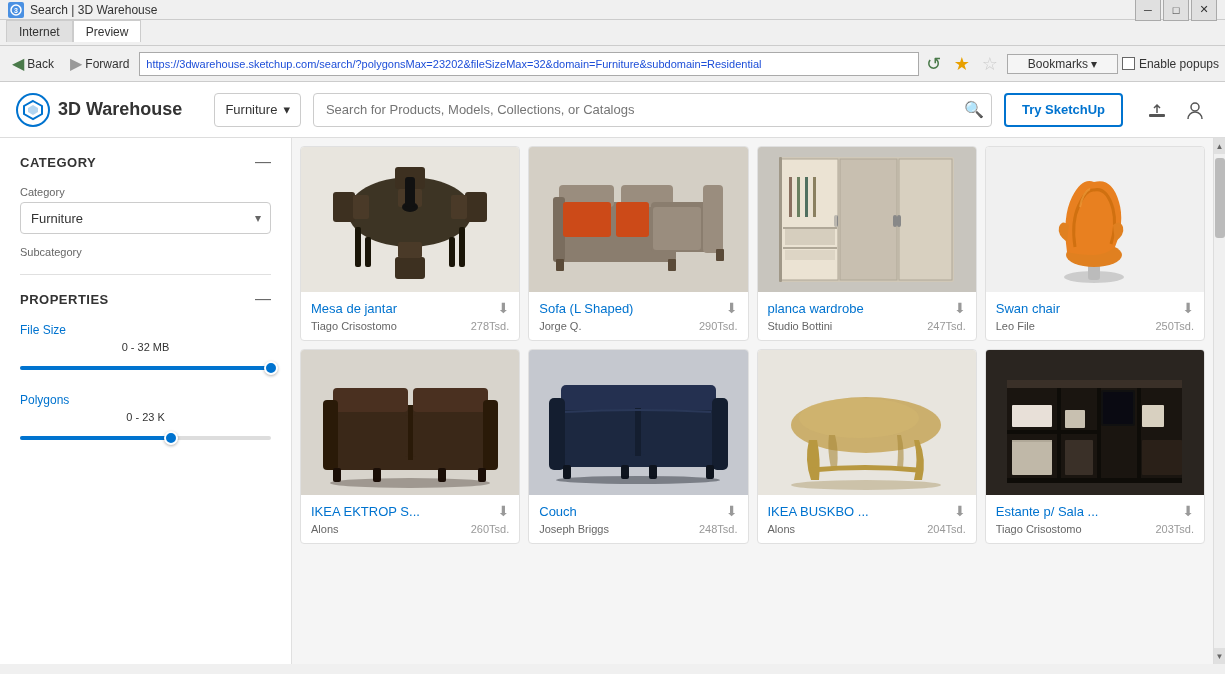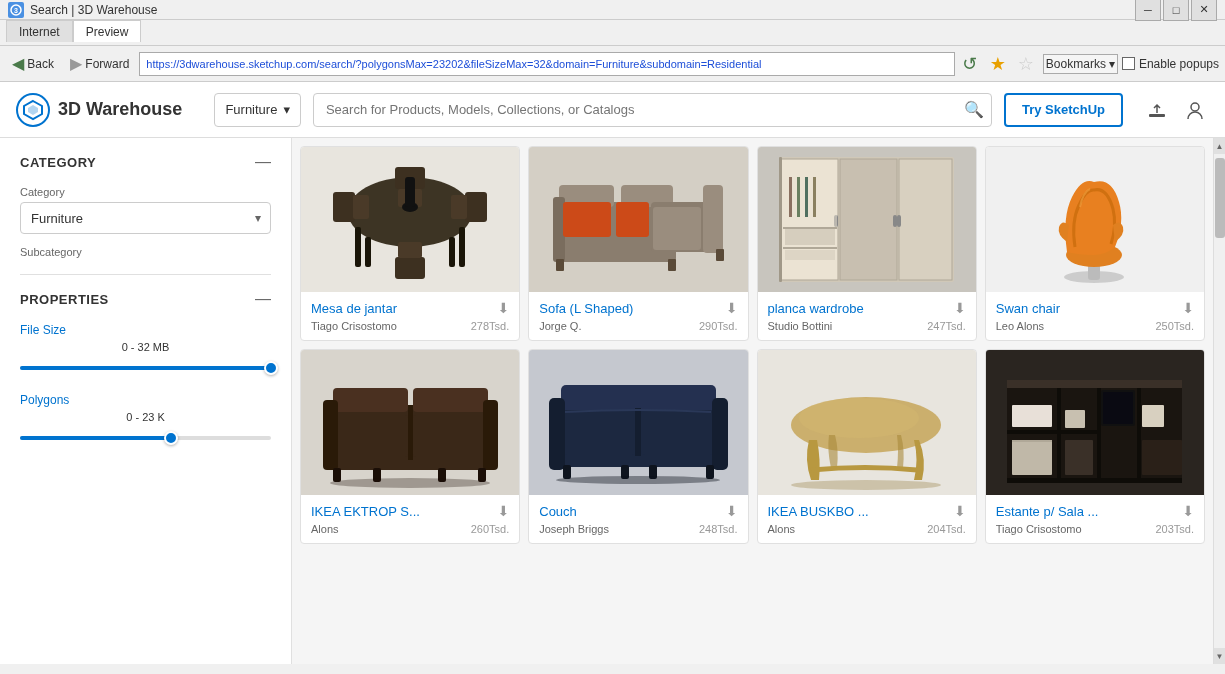--- a/index.html
+++ b/index.html
@@ -80,21 +80,21 @@
       padding: 0 6px;
       font-size: 11px;
       color: #1d4ed8;
     }
     .nav-icons { display: flex; align-items: center; gap: 6px; }
     .nav-icon { width: 22px; height: 22px; display: flex; align-items: center; justify-content: center; cursor: pointer; }
     .bookmarks-btn {
       display: flex;
       align-items: center;
       gap: 3px;
-      padding: 2px 2px;
+      padding: 2px 20px;
       font-size: 12px;
       border: 1px solid #aaa;
       background: #f5f5f5;
       cursor: pointer;
       color: #333;
     }
     .enable-popups { display: flex; align-items: center; gap: 4px; font-size: 12px; color: #333; }
     .checkbox-fake { width: 13px; height: 13px; border: 1px solid #666; background: white; }
 
     
@@ -670,21 +670,21 @@
 
               <path d="M83 60 Q86 45 93 42" fill="none" stroke="#f0a040" stroke-width="2" opacity="0.6"></path>
             </svg>
           </div>
           <div class="item-info">
             <div class="item-name-row">
               <span class="item-name">Swan chair</span>
               <span class="download-icon">⬇</span>
             </div>
             <div class="item-meta">
-              <span class="item-author">Leo Alons</span>
+              <span class="item-author">Leo File</span>
               <span class="item-count">250Tsd.</span>
             </div>
           </div>
         </div>
 
         <div class="item-card">
           <div class="item-thumbnail ikea-sofa">
             <svg width="195" height="145" viewBox="0 0 195 145">
 
               <rect x="15" y="55" width="165" height="65" fill="#3a2818" rx="5"></rect>

